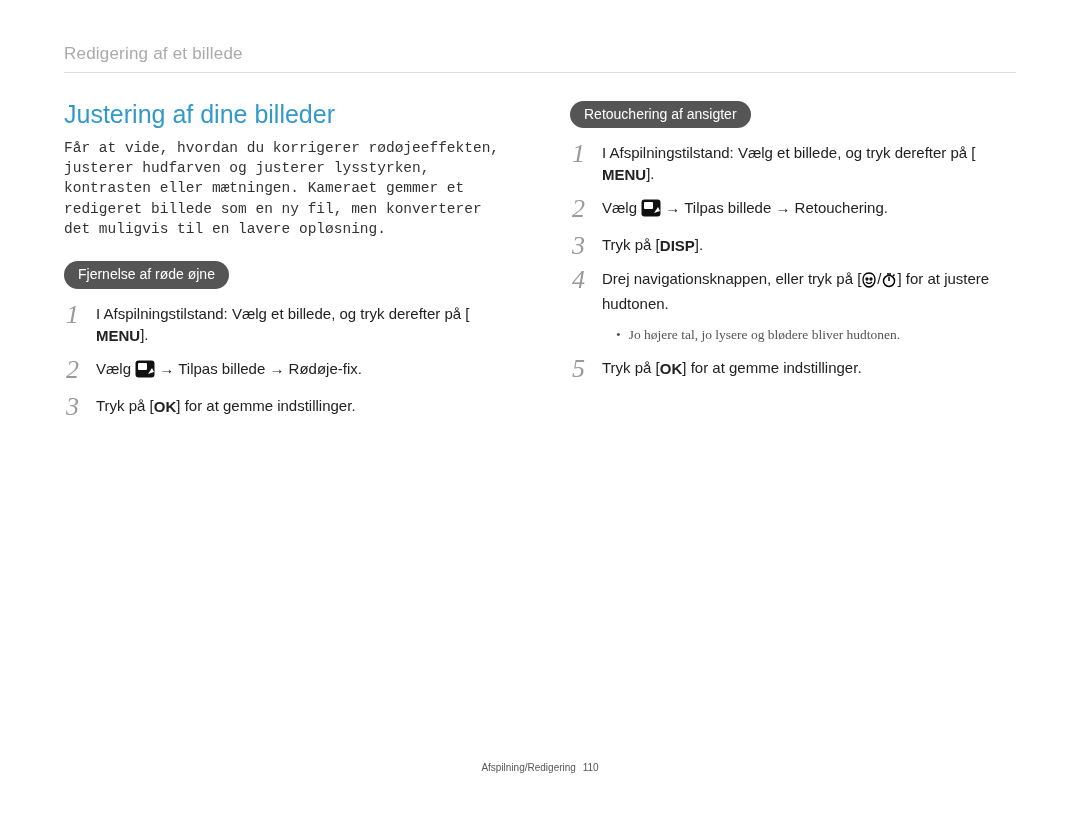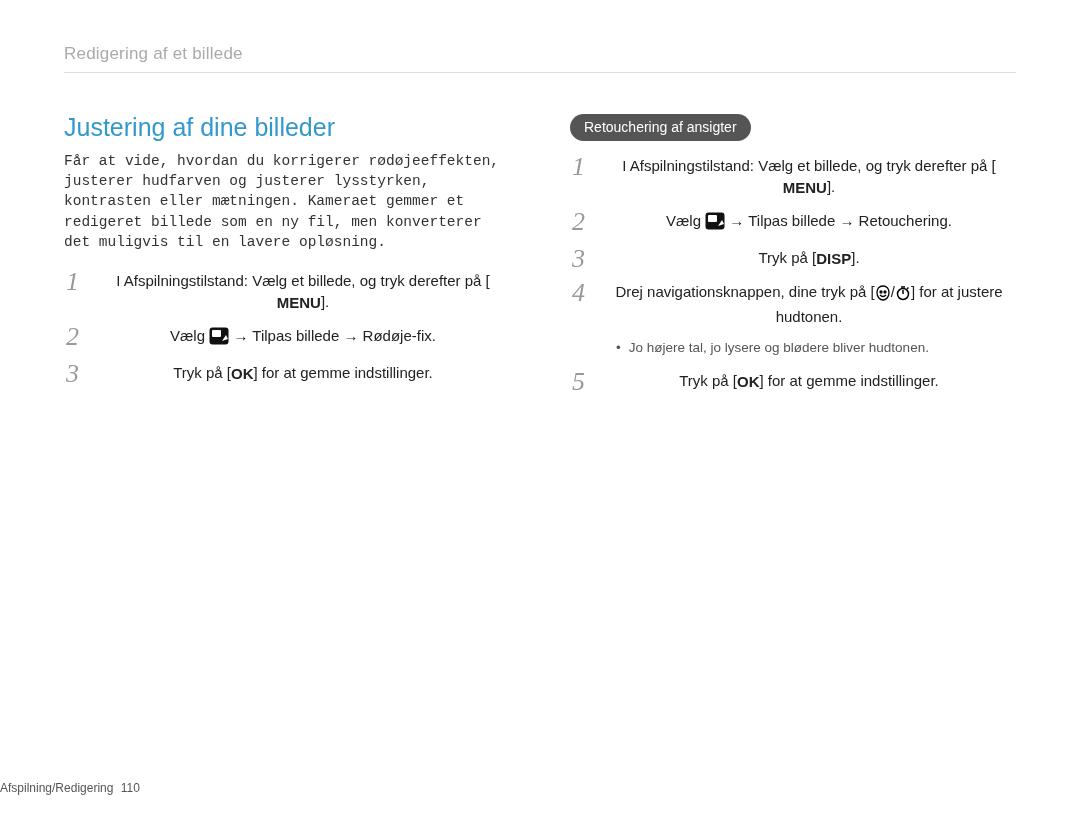--- a/index.html
+++ b/index.html
@@ -18,21 +18,21 @@
     position: relative;
     height: 100%;
     box-sizing: border-box;
   }
   .header {
     color: #aaa;
     font-size: 17px;
     letter-spacing: 0.2px;
     border-bottom: 1px solid #ddd;
     padding-bottom: 6px;
-    margin-bottom: 37px;
+    margin-bottom: 24px;
   }
   .columns {
     display: flex;
     gap: 60px;
   }
   .col {
     flex: 1;
     min-width: 0;
   }
   h1.section-title {
@@ -55,21 +55,20 @@
     padding: 4px 14px;
     font-size: 14px;
     margin: 4px 8px 14px 0;
     text-align: right;
   }
   ol.steps {
     list-style: none;
     padding: 0;
     margin: 0;
     counter-reset: step;
-    text-align: center;
   }
   ol.steps > li {
     counter-increment: step;
     position: relative;
     padding-left: 32px;
     margin-bottom: 12px;
     font-size: 15px;
     color: #222;
   }
   ol.steps > li::before {
@@ -91,49 +90,52 @@
     display: inline-block;
     font-weight: 700;
     vertical-align: -1px;
   }
   ul.note {
     margin: 6px 0 12px 46px;
     padding: 0;
     list-style: none;
     font-size: 13.5px;
     color: #555;
+    font-family: Liberation Serif, serif;
   }
   ul.note li::before {
     content: "•";
     margin-right: 8px;
   }
   .footer {
     position: absolute;
-    bottom: 18px;
+    bottom: 40px;
     left: 0;
     width: 100%;
-    font-size: 12px;
+    text-align: center;
+    font-size: 10px;
     color: #555;
   }
   .footer .pnum { margin-left: 4px; }
 </style>
 </head>
 <body>
 
 <div class="page">
   <div class="header">
     <span>Redigering af et billede</span>
   </div>
 
   <div class="columns">
 
     <div class="col">
       <h1 class="section-title">Justering af dine billeder</h1>
       <p class="intro">Får at vide, hvordan du korrigerer rødøjeeffekten, justerer hudfarven og justerer lysstyrken, kontrasten eller mætningen. Kameraet gemmer et redigeret billede som en ny fil, men konverterer det muligvis til en lavere opløsning.</p>
 
+      <span class="pill">Fjernelse af røde øjne</span>
 
       <ol class="steps">
         <li>
           <span>I Afspilningstilstand: Vælg et billede, og tryk derefter på [</span><span class="key">MENU</span><span>].</span>
         </li>
         <li>
           <span>Vælg </span><span class="icon"><svg width="20" height="18">
                 <rect x="0.5" y="0.5" width="19" height="17" rx="3" fill="#111"></rect>
                 <rect x="3" y="3" width="9" height="7" rx="1" fill="#fff"></rect>
                 <path d="M13 14 L17 8 L19 12 Z" fill="#fff"></path>
@@ -156,21 +158,21 @@
           <span>Vælg </span><span class="icon"><svg width="20" height="18">
                 <rect x="0.5" y="0.5" width="19" height="17" rx="3" fill="#111"></rect>
                 <rect x="3" y="3" width="9" height="7" rx="1" fill="#fff"></rect>
                 <path d="M13 14 L17 8 L19 12 Z" fill="#fff"></path>
               </svg></span><span class="bold"> → Tilpas billede → Retouchering</span><span>.</span>
         </li>
         <li>
           <span>Tryk på [</span><span class="key">DISP</span><span>].</span>
         </li>
         <li>
-          <span>Drej navigationsknappen, dine tryk på [</span><span class="icon"><svg width="16" height="16">
+          <span>Drej navigationsknappen, eller tryk på [</span><span class="icon"><svg width="16" height="16">
                 <path d="M8 1 C4 1 2 4 2 8 C2 12 5 15 8 15 C11 15 14 12 14 8 C14 4 12 1 8 1 Z M5 7 a1 1 0 1 0 2 0 a1 1 0 1 0 -2 0 M9 7 a1 1 0 1 0 2 0 a1 1 0 1 0 -2 0 M5 10 Q8 13 11 10" fill="none" stroke="#000" stroke-width="1.3"></path>
               </svg></span><span>/</span><span class="icon"><svg width="16" height="16">
                 <circle cx="8" cy="9" r="5.5" fill="none" stroke="#000" stroke-width="1.5"></circle>
                 <line x1="8" y1="9" x2="8" y2="5" stroke="#000" stroke-width="1.5"></line>
                 <line x1="6" y1="2" x2="10" y2="2" stroke="#000" stroke-width="1.5"></line>
                 <line x1="12" y1="4" x2="13.5" y2="2.5" stroke="#000" stroke-width="1.5"></line>
               </svg></span><span>] for at justere hudtonen.</span>
         </li>
       </ol>
       <ul class="note">

